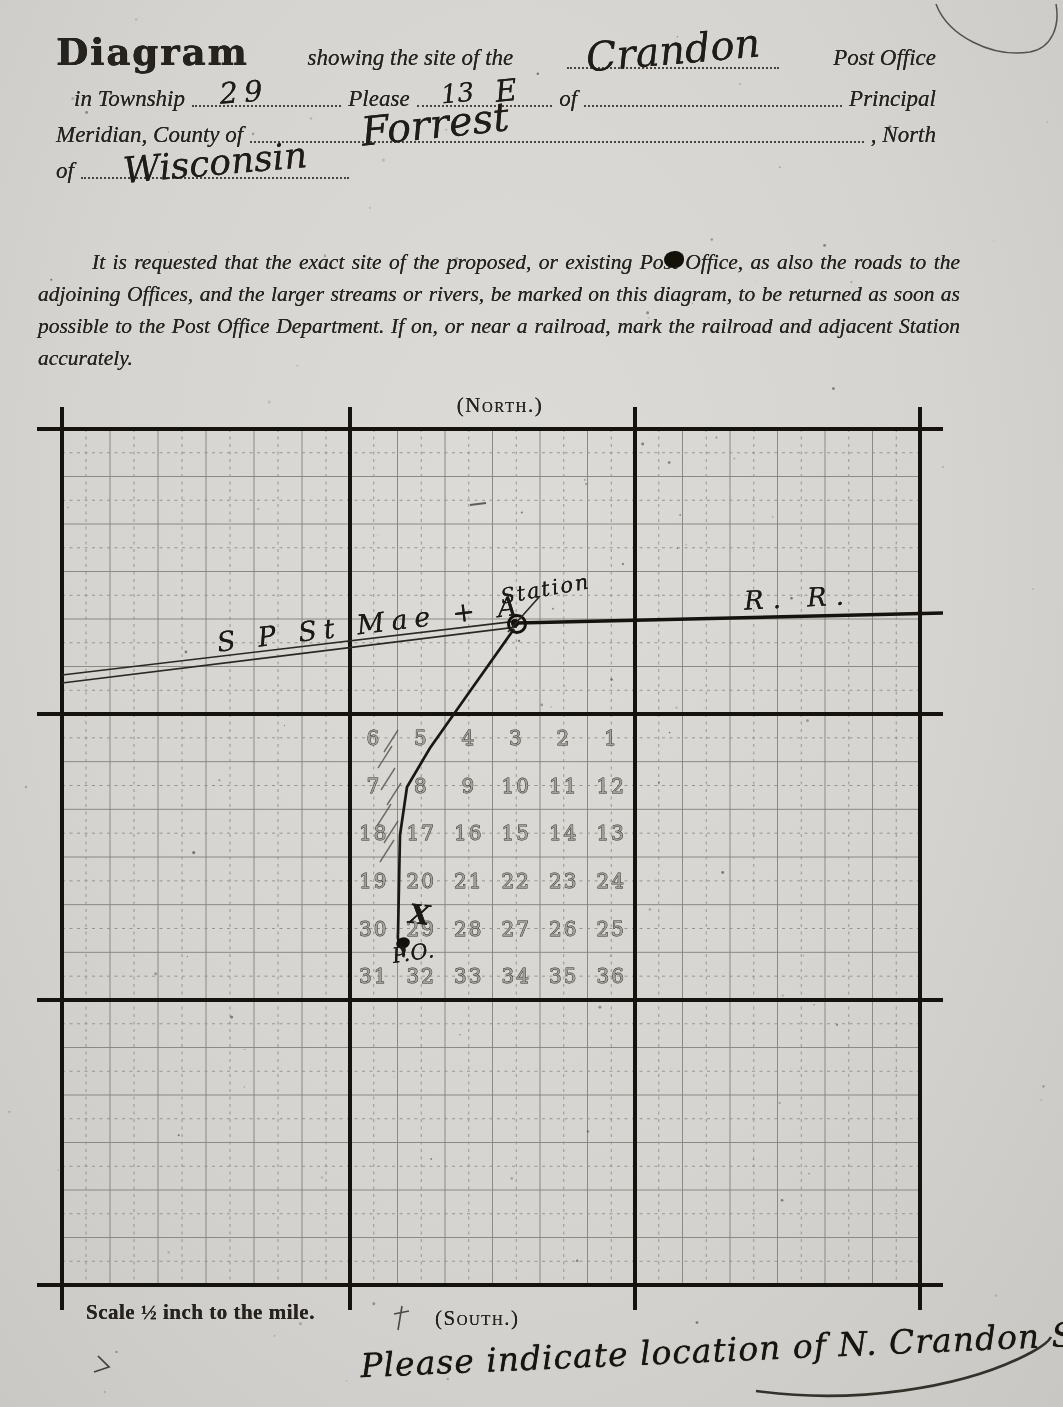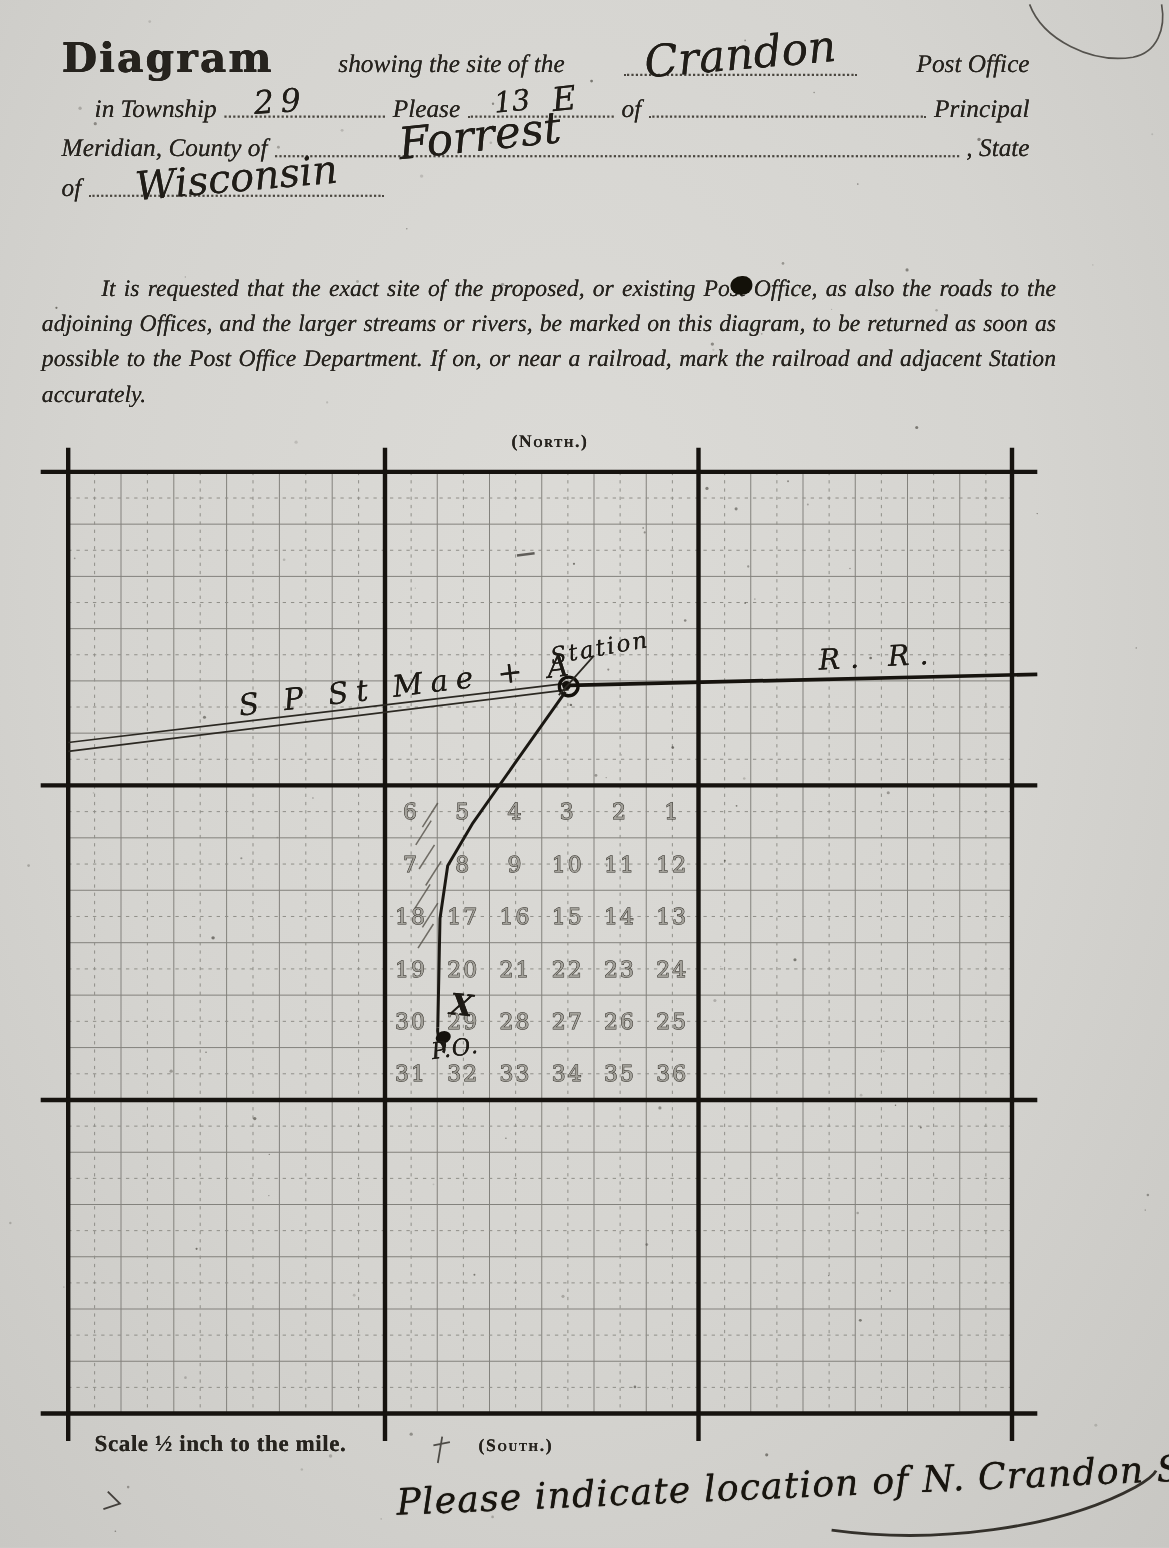--- a/index.html
+++ b/index.html
@@ -42,21 +42,21 @@
     text-align:justify;text-indent:54px;color:#26231e;
     text-shadow:0 0 0.5px #26231e;
   }
   .blot{
     position:absolute;left:664px;top:251px;width:20px;height:17px;
     background:#131109;border-radius:55% 45% 50% 50%;
   }
   
   .maplabel{position:absolute;white-space:nowrap;color:#1d1a15;}
   .compass{
-    font-size:16px;font-weight:bold;font-variant:small-caps;
+    font-size:21px;font-weight:normal;font-variant:small-caps;
     letter-spacing:1.5px;color:#26231e;text-shadow:0 0 0.5px #26231e;
   }
   .scale{
     font-size:21px;font-weight:bold;color:#26231e;letter-spacing:0.5px;
     text-shadow:0 0 0.5px #26231e;
   }
   .note{
     font-family:"DejaVu Serif", serif;font-style:italic;font-size:33px;
     letter-spacing:1px;transform:rotate(-2.5deg);color:#18150f;
     text-shadow:0 0 0.7px #18150f;
@@ -348,40 +348,40 @@
   <div class="hline" style="top:30px;gap:47px;">
     <span class="titleword">Diagram</span>
     <span>showing the site of the</span>
     <span class="blank">
       <span class="hand over" style="left:50%;bottom:-6px;transform:translateX(-50%) rotate(-5deg);font-size:40px;">Crandon</span>
     </span>
     <span>Post Office</span>
   </div>
 
   <div class="hline" style="top:86px;">
-    <span style="margin-left:30px;">in Township</span>
+    <span style="margin-left:18px;">in Township</span>
     <span class="blank" style="flex:1.1;">
       <span class="hand over" style="left:35%;bottom:-4px;transform:translateX(-50%) rotate(-4deg);font-size:29px;letter-spacing:6px;">29</span>
     </span>
     <span>Please</span>
     <span class="blank" style="flex:1.0;">
       <span class="hand over" style="left:18%;bottom:-3px;transform:rotate(-5deg);font-size:26px;">13</span>
       <span class="hand over" style="left:58%;bottom:-3px;transform:rotate(-6deg);font-size:30px;">E</span>
     </span>
     <span>of</span>
     <span class="blank" style="flex:1.9;"></span>
     <span>Principal</span>
   </div>
 
   <div class="hline" style="top:122px;justify-content:space-between;">
     <span>Meridian, County of</span>
     <span class="blank">
       <span class="hand over" style="left:18%;bottom:-6px;transform:rotate(-6deg);font-size:40px;">Forrest</span>
     </span>
-    <span>, State</span>
+    <span>, North</span>
   </div>
 
   <div class="hline" style="top:158px;">
     <span>of</span>
     <span class="blank" style="flex:0 0 268px;">
       <span class="hand over" style="left:50%;bottom:-6px;transform:translateX(-50%) rotate(-5deg);font-size:36px;">Wisconsin</span>
     </span>
   </div>
 
 

